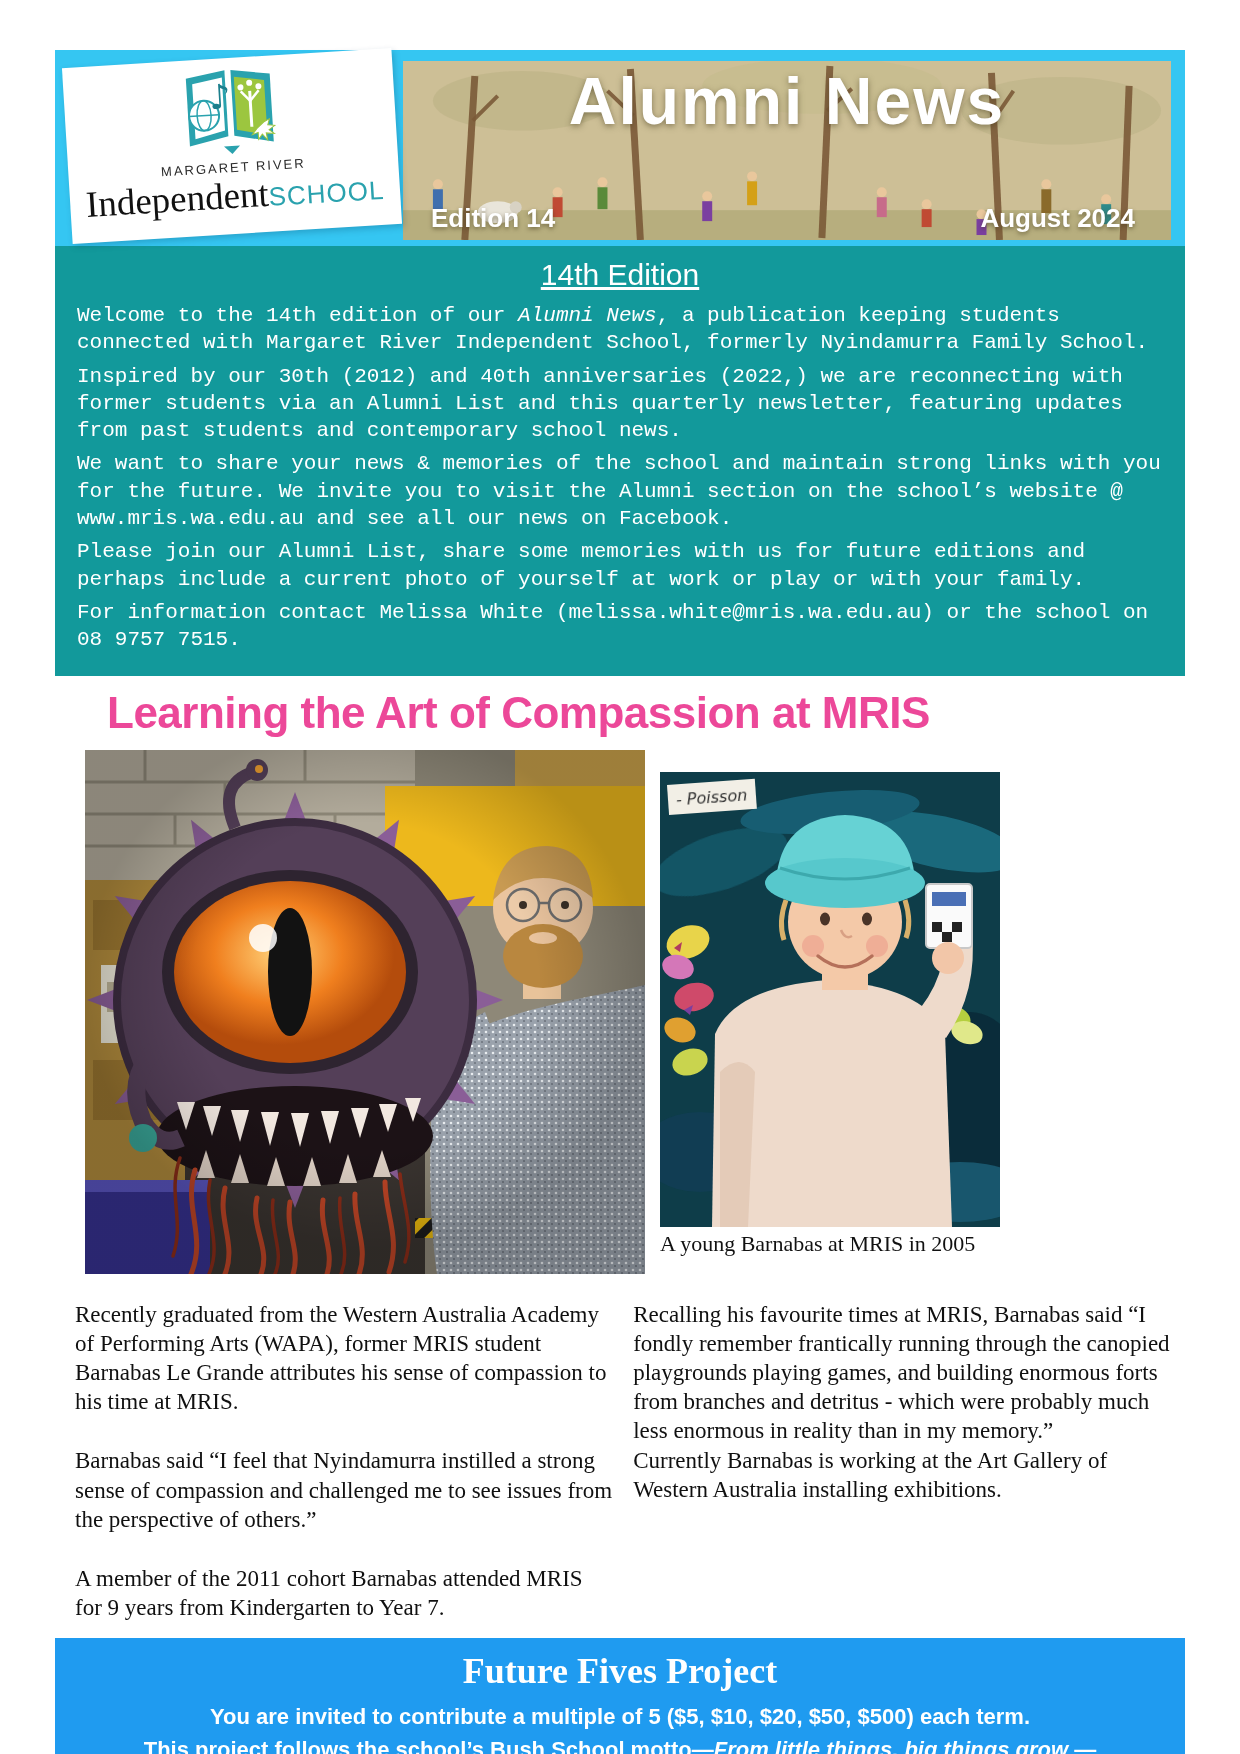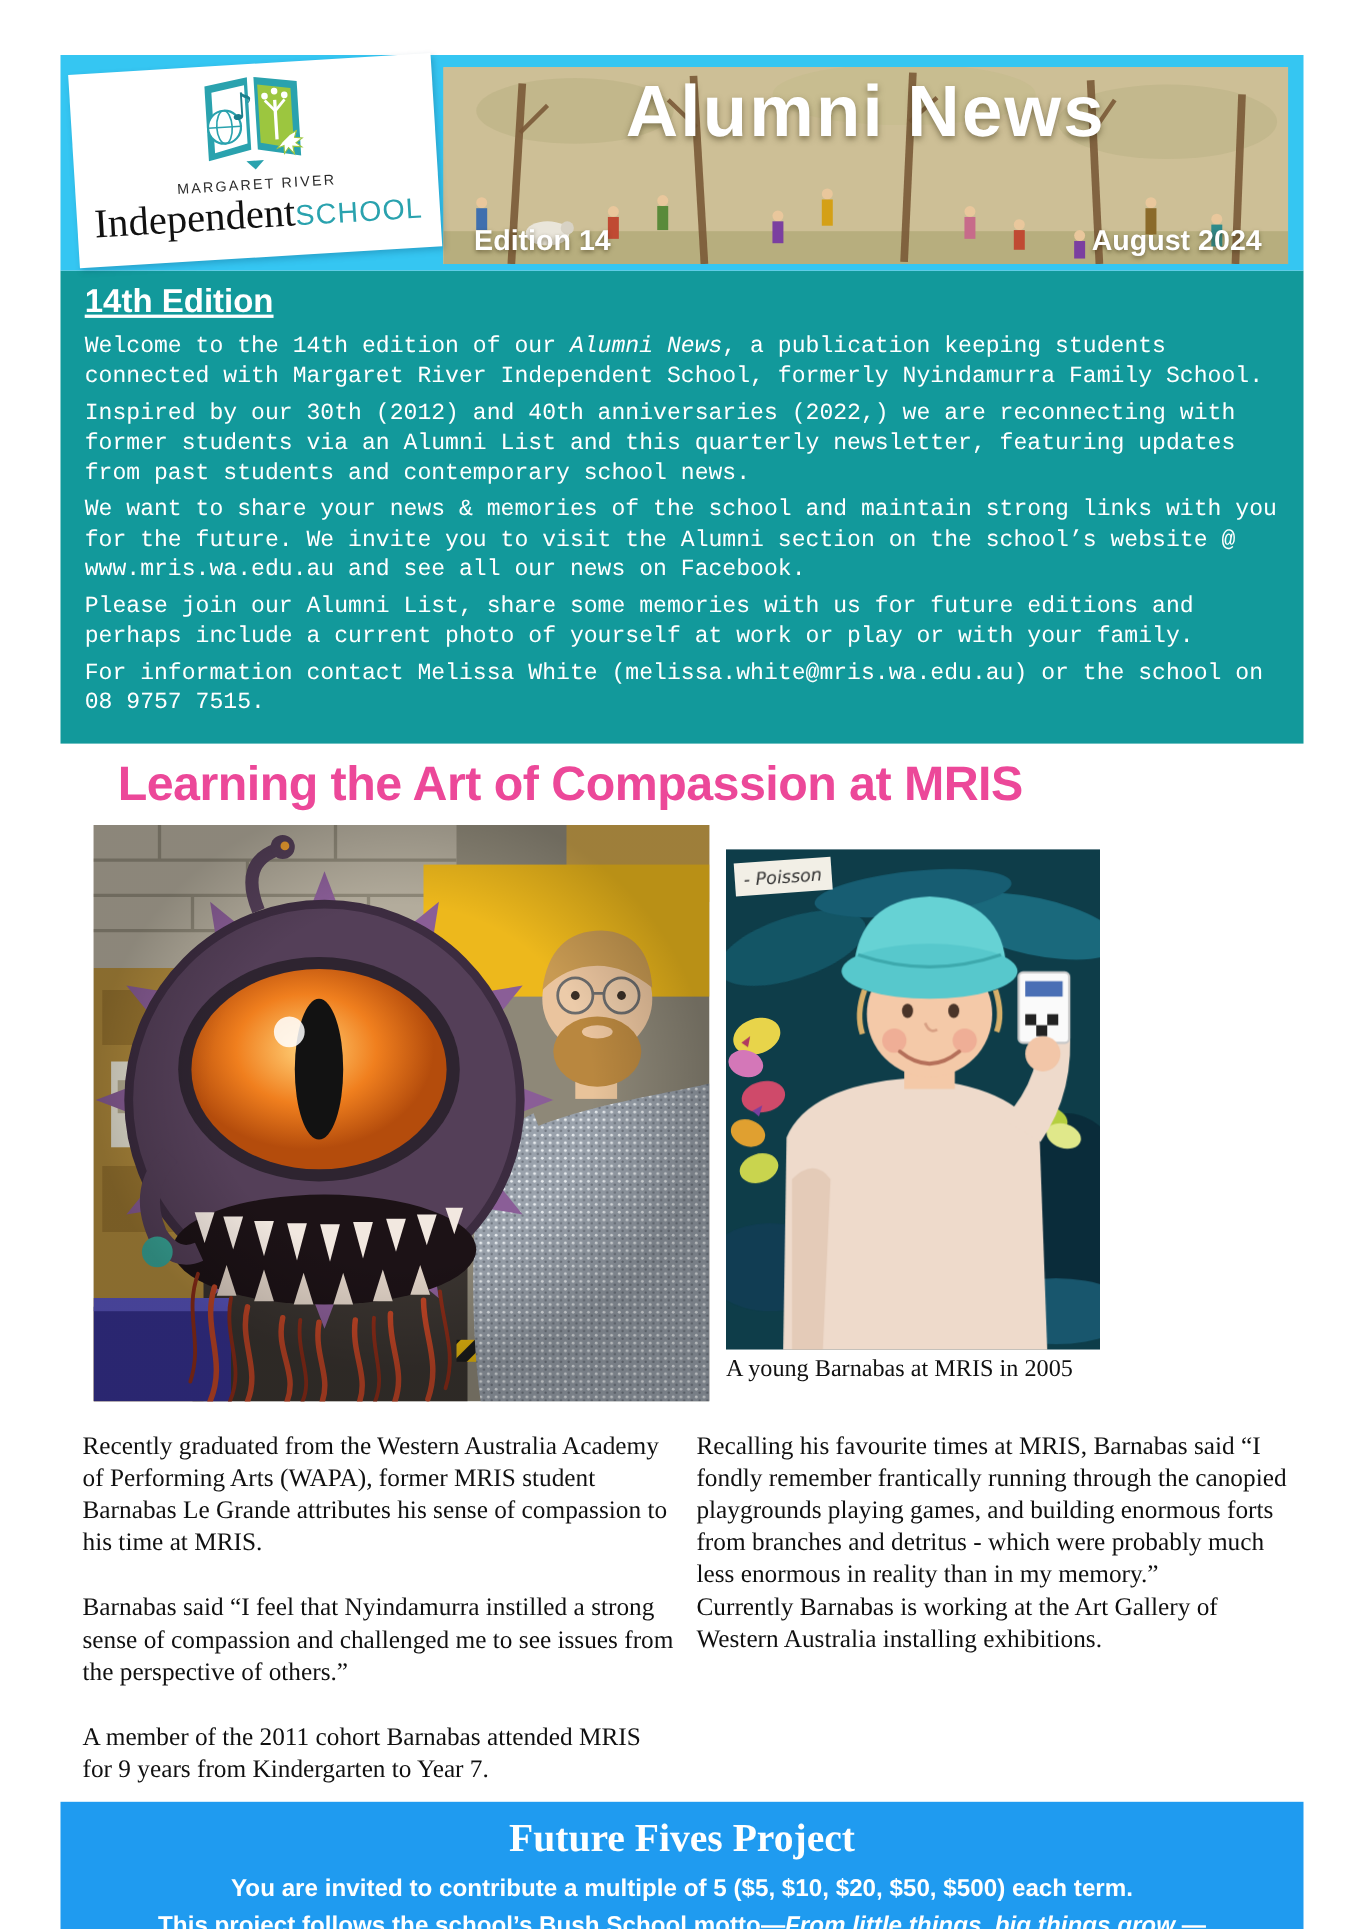--- a/index.html
+++ b/index.html
@@ -36,31 +36,31 @@
   .banner-title{
     font-size:66px;font-weight:bold;letter-spacing:2px;margin-top:2px;
     text-shadow:0 2px 6px rgba(70,60,30,.55);
   }
   .banner-subtitle{
     font-size:24px;font-weight:bold;font-style:italic;text-align:center;
     max-width:680px;line-height:1.25;margin-top:6px;
     text-shadow:0 2px 4px rgba(70,60,30,.6);
   }
   .banner-bottom{
-    position:absolute;left:28px;right:24px;bottom:6px;display:flex;
+    position:absolute;left:28px;right:36px;bottom:6px;display:flex;
     justify-content:space-between;font-size:26px;font-weight:bold;color:#fff;
     text-shadow:0 2px 4px rgba(70,60,30,.6);
   }
 
   
   .intro{
     background:#12999b;color:#ffffff;padding:10px 22px 16px 22px;
   }
   .intro-heading{
-    text-align:left;font-size:30px;font-weight:bold;text-decoration:underline;
+    text-align:center;font-size:30px;font-weight:normal;text-decoration:underline;
     margin:2px 0 10px 0;
   }
   .intro p{
     font-family:Liberation Mono, monospace;font-size:21px;line-height:1.3;
     margin:0 0 6px 0;
   }
   .intro .it{font-style:italic;}
 
   
   .article-title{

